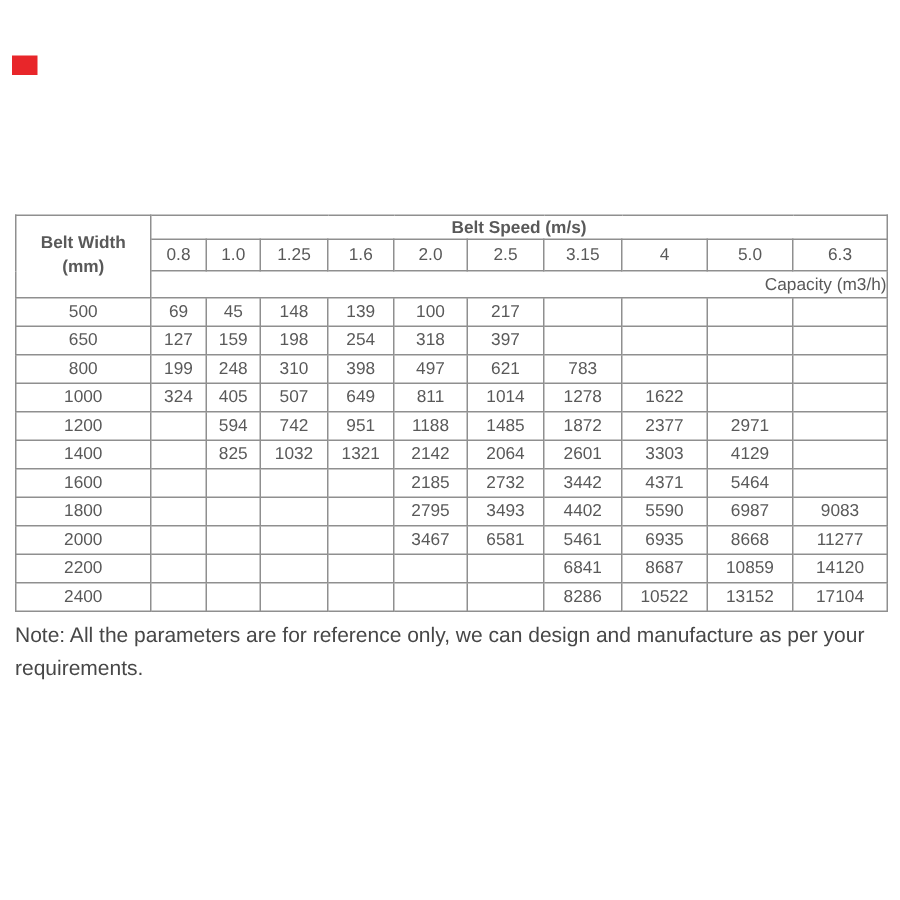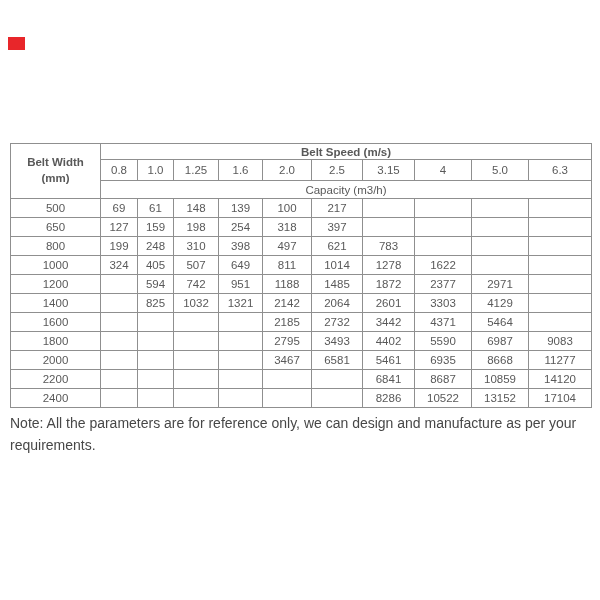--- a/index.html
+++ b/index.html
@@ -28,21 +28,21 @@
     vertical-align: middle;
     color: #595959;
     font-size: 11.5px;
     padding: 0;
     height: 18px;
     overflow: hidden;
     white-space: nowrap;
   }
   table.spec tr.hdr-speed-label td { height: 15px; font-weight: bold; }
   table.spec tr.hdr-speed-values td { height: 20px; }
-  table.spec tr.hdr-capacity td { height: 17px; }
+  table.spec tr.hdr-capacity td { height: 17px; text-align: right; }
   td.corner-cell { line-height: 1.35; }
   .note {
     position: absolute;
     left: 10px; top: 413px;
     width: 586px;
     margin: 0;
     font-size: 14px;
     line-height: 1.55;
     color: #474747;
   }
@@ -84,21 +84,21 @@
         <td>6.3</td>
       </tr>
     <tr class="hdr-capacity">
       <td colspan="10">Capacity (m3/h)</td>
     </tr>
   </thead>
   <tbody id="table-body">
       <tr>
         <td>500</td>
         <td>69</td>
-        <td>61</td>
+        <td>45</td>
         <td>148</td>
         <td>139</td>
         <td>100</td>
         <td>217</td>
         <td></td>
         <td></td>
         <td></td>
         <td></td>
       </tr>
       <tr>

